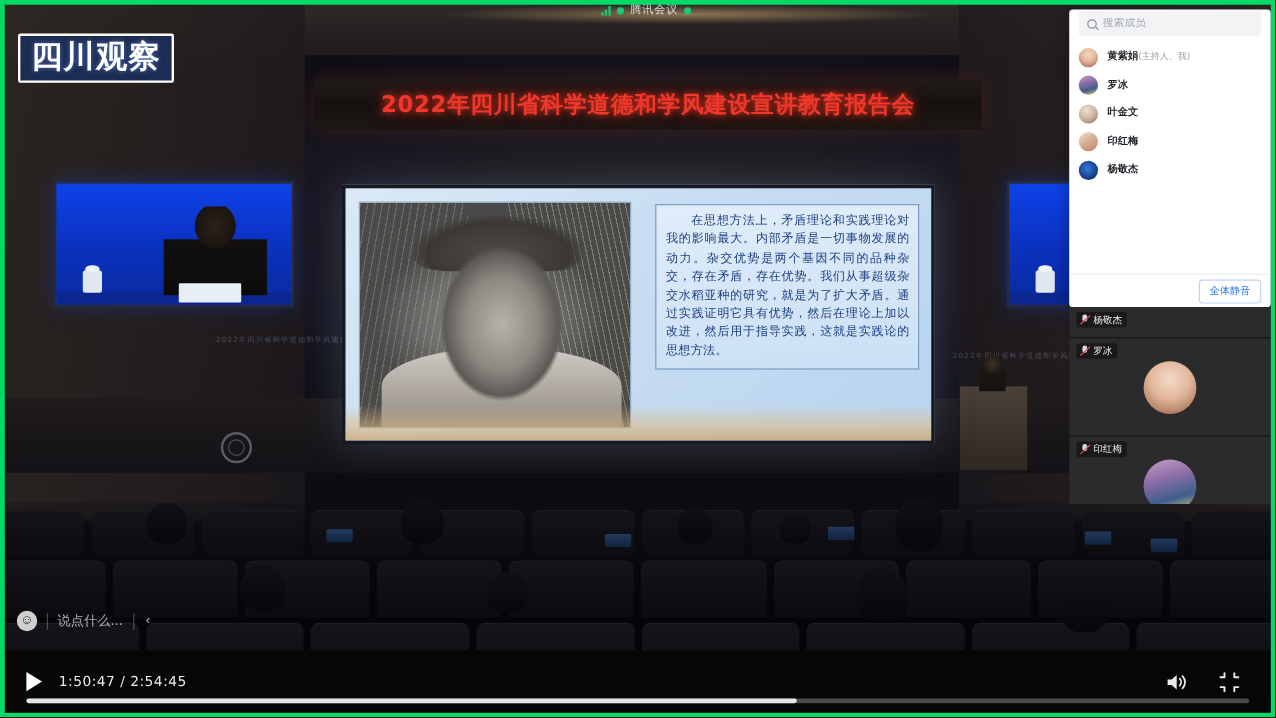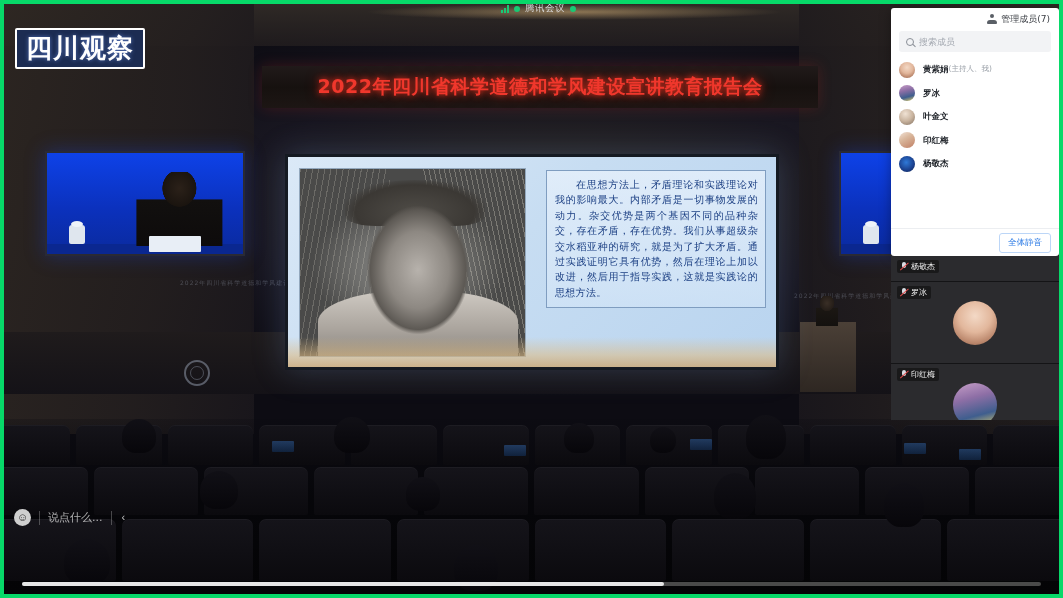--- a/index.html
+++ b/index.html
@@ -629,24 +629,20 @@
         <i></i>
         <i></i>
         <i></i>
       </div>
     <div class="dot-green"></div>
     <div class="top-pill-text">腾讯会议</div>
     <div class="dot-green"></div>
   </div>
 
   <div class="member-panel">
-    <div class="mp-header">
-      <div class="people-icon"></div>
-      <div class="mp-header-text">管理成员(7)</div>
-    </div>
 
     <div class="mp-search">
       <div class="search-glass"></div>
       <input class="mp-search-input" placeholder="搜索成员" style="">
     </div>
 
     <div class="mp-list">
       <div class="mp-row">
         <div class="mp-avatar av-a"></div>
         <div class="mp-names">
@@ -704,19 +700,39 @@
     <div class="thumb">
       <div class="thumb-avatar av-b"></div>
       <div class="thumb-label">
         <div class="mic-muted"></div>
         <div class="thumb-name">印红梅</div>
       </div>
 
     </div>
   </div>
 
+  <div class="controls">
+    <div class="ctrl-left">
+      <div class="play-icon"></div>
+      <div class="time-text">1:50:47 / 2:54:45</div>
+    </div>
+    <div class="ctrl-right">
+      <div class="icon-btn">
+        <svg width="19" height="17" viewBox="0 0 19 17">
+          <path d="M2 6.2h3.3L9.6 2.4v12.2L5.3 10.8H2z" fill="#eaeaea"></path>
+          <path d="M12.1 5.6a4.2 4.2 0 0 1 0 5.8" stroke="#eaeaea" stroke-width="1.5" fill="none" stroke-linecap="round"></path>
+          <path d="M14.4 3.4a7.2 7.2 0 0 1 0 10.2" stroke="#eaeaea" stroke-width="1.5" fill="none" stroke-linecap="round"></path>
+        </svg>
+      </div>
+      <div class="icon-btn">
+        <svg width="17" height="17" viewBox="0 0 17 17">
+          <path d="M1 4.4h3.4V1M16 4.4h-3.4V1M1 12.6h3.4V16M16 12.6h-3.4V16" stroke="#eaeaea" stroke-width="1.6" fill="none" stroke-linecap="round" stroke-linejoin="round"></path>
+        </svg>
+      </div>
+    </div>
+  </div>
 
   <div class="progress-wrap">
     <div class="progress-played" id="progress-played" style="width: 63%;"></div>
   </div>
 
   <div class="focus-border"></div>
 </div>
 
 </body></html>

